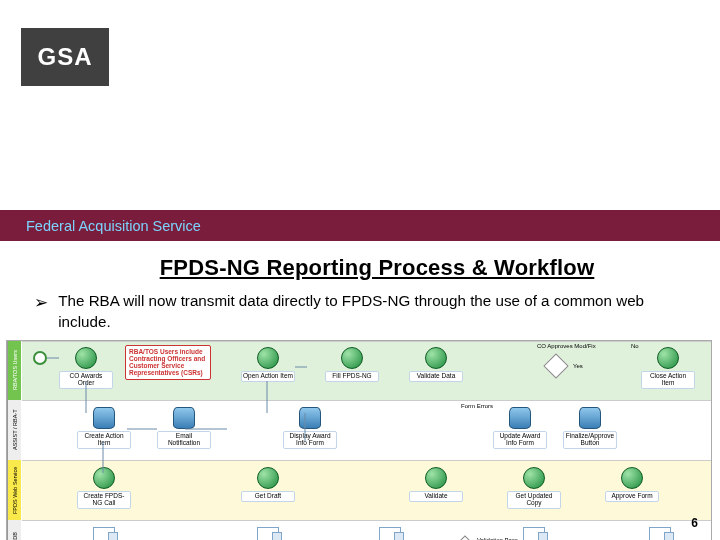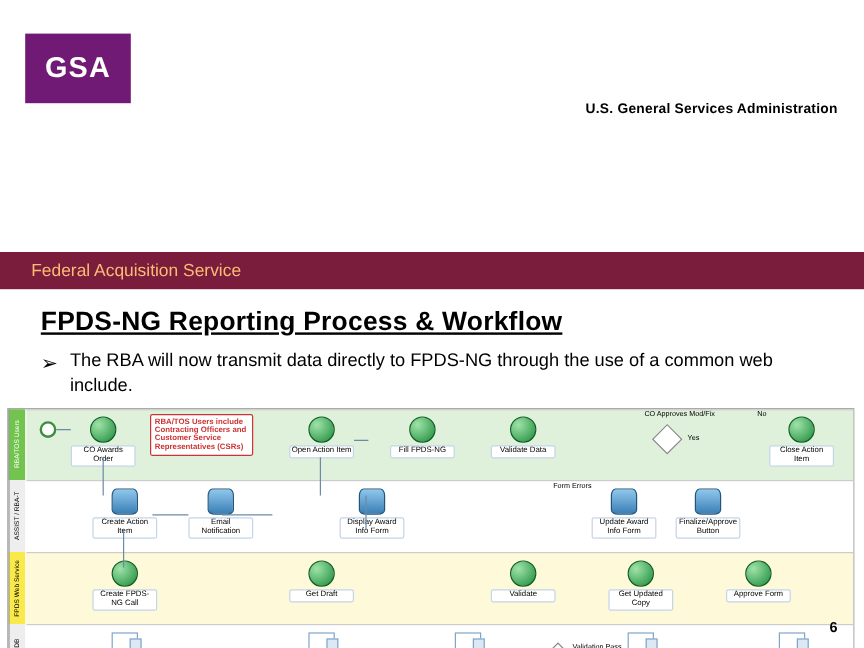--- a/index.html
+++ b/index.html
@@ -1,26 +1,26 @@
 <!DOCTYPE html>
 <html><head>
 <meta charset="utf-8">
 <style>
   * { box-sizing: border-box; margin: 0; padding: 0; }
   body { width: 720px; height: 540px; font-family: Arial, Helvetica, sans-serif; background: #fff; overflow: hidden; position: relative; }
 
   
   .hdr { position: relative; height: 105px; }
-  .logo { position: absolute; left: 21px; top: 28px; width: 88px; height: 58px; background: #701a75; display: flex; align-items: center; justify-content: center; }
+  .logo { position: absolute; left: 21px; top: 28px; width: 88px; height: 58px; background: #404040; display: flex; align-items: center; justify-content: center; }
   .logo span { color: #fff; font-weight: 700; font-size: 24px; letter-spacing: 1px; }
   .agency { position: absolute; right: 22px; top: 85px; font-size: 11.5px; font-weight: 700; letter-spacing: .2px; color: #000; }
 
-  .band { background: #7a1d3d; height: 31px; width: 100%; display: flex; align-items: center; color: #fdba74; font-size: 14.5px; padding-left: 26px; margin-top: 105px; }
-
-  .title { font-size: 22px; font-weight: 700; text-decoration: underline; margin: 14px 0 10px 34px; letter-spacing: .2px; }
+  .band { background: #7a1d3d; height: 31px; width: 100%; display: flex; align-items: center; color: #7dd3fc; font-size: 14.5px; padding-left: 26px; margin-top: 105px; }
+
+  .title { font-size: 22px; font-weight: 700; text-decoration: underline; margin: 14px 0 10px 34px; letter-spacing: .2px; text-align: center; }
 
   .bullet-row { display: flex; margin: 4px 34px 8px 34px; font-size: 15.2px; line-height: 1.35; }
   .bullet-row .arrow { color: #000; font-size: 17px; margin-right: 10px; margin-top: 1px; flex: 0 0 auto; }
 
   
   .diagram { position: relative; margin: 0 6px; width: 706px; height: 238px; border: 1px solid #aaa; font-size: 7px; }
   .lane { position: absolute; left: 15px; right: 0; border-top: 1px solid #ccc; }
   .lane-label { position: absolute; left: 0; width: 14px; writing-mode: vertical-rl; transform: rotate(180deg); font-size: 5.5px; text-align: center; display: flex; align-items: center; justify-content: center; border-right: 1px solid #999; }
   .l1 { top: 0; height: 59px; background: #dff0db; }
   .l2 { top: 59px; height: 60px; background: #fff; }
@@ -52,21 +52,20 @@
   .arrows { position: absolute; inset: 0; pointer-events: none; }
   .arrows line, .arrows path { stroke: #6b8aa8; stroke-width: 1; fill: none; }
 </style>
 </head>
 <body>
 
 <div class="hdr">
   <div class="logo">
       <span>GSA</span>
     </div>
-  <div class="agency">U.S. General Services Administration</div>
 </div>
 
 <div class="band">Federal Acquisition Service</div>
 
 <h1 class="title">FPDS-NG Reporting Process &amp; Workflow</h1>
 
 <div class="bullet-row">
   <span class="arrow">➢</span>
   <span>The RBA will now transmit data directly to FPDS-NG through the use of a common web include.</span>
 </div>

